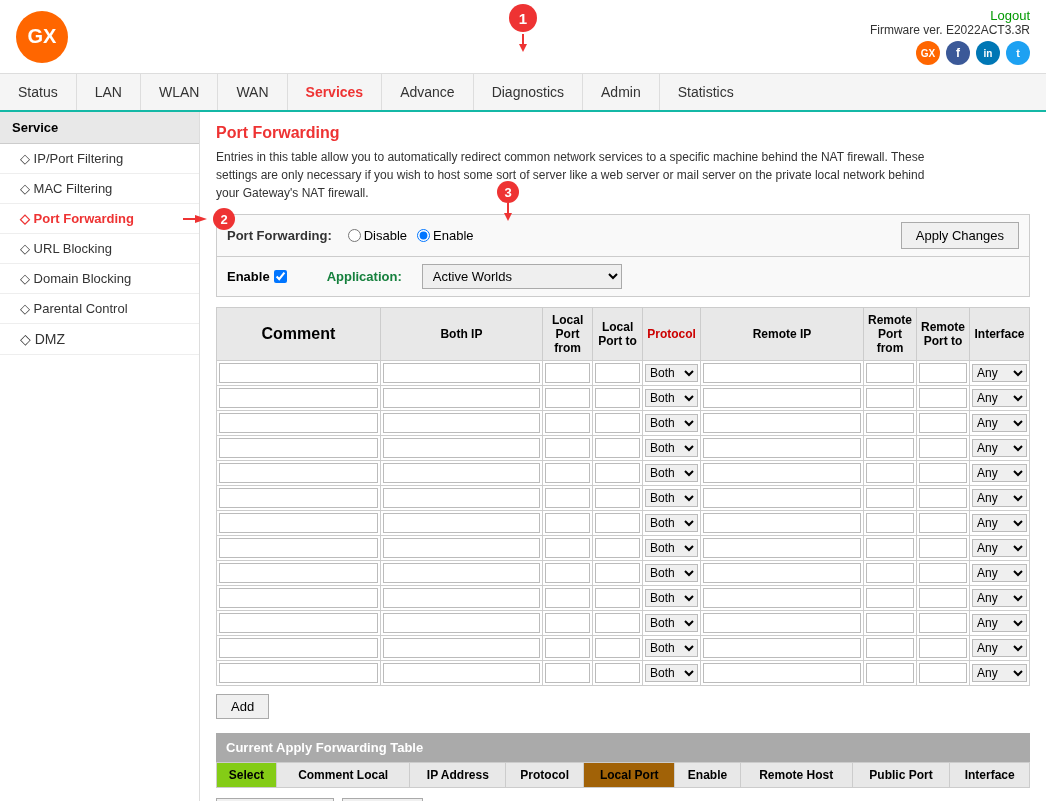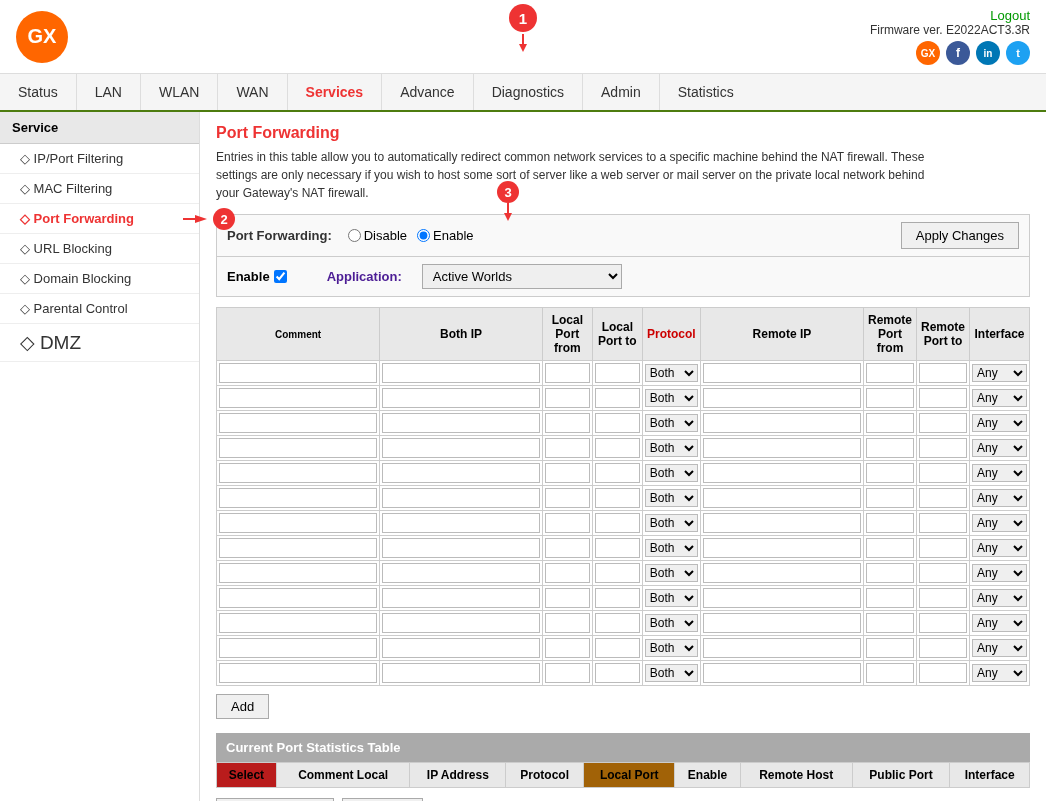--- a/index.html
+++ b/index.html
@@ -27,21 +27,21 @@
     <div style="font-size:12px; color:#333;">Firmware ver. E2022ACT3.3R</div>
     <div style="display:flex; gap:6px; margin-top:4px; justify-content:flex-end;">
       <div style="width:24px;height:24px;border-radius:50%;background:#f60;display:flex;align-items:center;justify-content:center;color:white;font-size:10px;font-weight:bold;">GX</div>
       <div style="width:24px;height:24px;border-radius:50%;background:#3b5998;display:flex;align-items:center;justify-content:center;color:white;font-size:12px;font-weight:bold;">f</div>
       <div style="width:24px;height:24px;border-radius:50%;background:#0077b5;display:flex;align-items:center;justify-content:center;color:white;font-size:10px;font-weight:bold;">in</div>
       <div style="width:24px;height:24px;border-radius:50%;background:#1da1f2;display:flex;align-items:center;justify-content:center;color:white;font-size:11px;font-weight:bold;">t</div>
     </div>
   </div>
 </div>
 
-<div style="display:flex; background:#f5f5f5; border-bottom:2px solid #4d7c0f;align-items:flex-end;">
+<div style="display:flex; background:#f5f5f5; border-bottom:2px solid #14b8a6;align-items:flex-end;">
   <div style="padding:10px 18px; cursor:pointer; color:#333; border-right:1px solid #ddd; font-size:14px;">Status</div>
   <div style="padding:10px 18px; cursor:pointer; color:#333; border-right:1px solid #ddd; font-size:14px;">LAN</div>
   <div style="padding:10px 18px; cursor:pointer; color:#333; border-right:1px solid #ddd; font-size:14px;">WLAN</div>
   <div style="padding:10px 18px; cursor:pointer; color:#333; border-right:1px solid #ddd; font-size:14px;">WAN</div>
   <div style="padding:10px 18px; cursor:pointer; color:#e33; border-right:1px solid #ddd; font-size:14px; font-weight:bold;">Services</div>
   <div style="padding:10px 18px; cursor:pointer; color:#333; border-right:1px solid #ddd; font-size:14px;">Advance</div>
   <div style="padding:10px 18px; cursor:pointer; color:#333; border-right:1px solid #ddd; font-size:14px;">Diagnostics</div>
   <div style="padding:10px 18px; cursor:pointer; color:#333; border-right:1px solid #ddd; font-size:14px;">Admin</div>
   <div style="padding:10px 18px; cursor:pointer; color:#333; font-size:14px;">Statistics</div>
 </div>
@@ -71,21 +71,21 @@
     </div>
     <div style="padding:7px 12px 7px 20px; cursor:pointer; color:#333; border-bottom:1px solid #eee; font-size:13px;">
       <span>◇ </span><span>URL Blocking</span>
     </div>
     <div style="padding:7px 12px 7px 20px; cursor:pointer; color:#333; border-bottom:1px solid #eee; font-size:13px;">
       <span>◇ </span><span>Domain Blocking</span>
     </div>
     <div style="padding:7px 12px 7px 20px; cursor:pointer; color:#333; border-bottom:1px solid #eee; font-size:13px;">
       <span>◇ </span><span>Parental Control</span>
     </div>
-    <div style="padding:7px 12px 7px 20px; cursor:pointer; color:#333; border-bottom:1px solid #eee; font-size:19px;">
+    <div style="padding:7px 12px 7px 20px; cursor:pointer; color:#333; border-bottom:1px solid #eee; font-size:14px;">
       <span>◇ </span><span>DMZ</span>
     </div>
   </div>
 
   <div style="flex:1; padding:12px 16px; overflow-x:auto;">
     <div style="color:#e33; font-size:16px; font-weight:bold; margin-bottom:6px;">Port Forwarding</div>
     <div style="color:#333; font-size:12px; margin-bottom:12px; line-height:1.5; max-width:720px;">Entries in this table allow you to automatically redirect common network services to a specific machine behind the NAT firewall. These settings are only necessary if you wish to host some sort of server like a web server or mail server on the private local network behind your Gateway's NAT firewall.</div>
 
     
     <div style="display:flex; align-items:center; gap:10px; padding:7px 10px; border:1px solid #ccc; background:#f9f9f9; margin-bottom:0; position:relative;">
@@ -108,40 +108,40 @@
       </div>
       <button style="margin-left:auto; padding:5px 14px; background:#f0f0f0; border:1px solid #aaa; cursor:pointer; font-size:13px;">Apply Changes</button>
     </div>
 
     
     <div style="display:flex; align-items:center; gap:20px; padding:7px 10px; border:1px solid #ccc; border-top:none; background:#f9f9f9; margin-bottom:10px;">
       <label style="display:flex; align-items:center; gap:4px; font-weight:bold; cursor:pointer;">
         <span>Enable</span>
         <input type="checkbox" checked="" style="">
       </label>
-      <span style="font-weight:bold; color:#4c1d95; margin-left:20px;">Application:</span>
+      <span style="font-weight:bold; color:#15803d; margin-left:20px;">Application:</span>
       <select style="padding:3px 6px; font-size:13px; min-width:200px; border:1px solid #aaa;">
         <option>Active Worlds</option>
         <option>AIM Talk</option>
         <option>Age of Empires</option>
         <option>Battle.net</option>
         <option>Counter Strike</option>
         <option>Custom</option>
         <option>Diablo II</option>
         <option>DNS</option>
         <option>FTP</option>
         <option>HTTP</option>
       </select>
     </div>
 
     
     <table style="width:100%; border-collapse:collapse; margin-bottom:8px; font-size:12px;">
       <thead>
         <tr>
-          <th style="background:#e8e8e8; border:1px solid #ccc; padding:5px 4px; text-align:center; font-size:10px;">Comment</th>
+          <th style="background:#e8e8e8; border:1px solid #ccc; padding:5px 4px; text-align:center; font-size:16px;">Comment</th>
           <th style="background:#e8e8e8; border:1px solid #ccc; padding:5px 4px; text-align:center; font-size:12px;">Both IP</th>
           <th style="background:#e8e8e8; border:1px solid #ccc; padding:5px 4px; text-align:center; font-size:12px;">Local Port from</th>
           <th style="background:#e8e8e8; border:1px solid #ccc; padding:5px 4px; text-align:center; font-size:12px;">Local Port to</th>
           <th style="background:#e8e8e8; border:1px solid #ccc; padding:5px 4px; text-align:center; font-size:12px; color:#c00;">Protocol</th>
           <th style="background:#e8e8e8; border:1px solid #ccc; padding:5px 4px; text-align:center; font-size:12px;">Remote IP</th>
           <th style="background:#e8e8e8; border:1px solid #ccc; padding:5px 4px; text-align:center; font-size:12px;">Remote Port from</th>
           <th style="background:#e8e8e8; border:1px solid #ccc; padding:5px 4px; text-align:center; font-size:12px;">Remote Port to</th>
           <th style="background:#e8e8e8; border:1px solid #ccc; padding:5px 4px; text-align:center; font-size:12px;">Interface</th>
         </tr>
       </thead>
@@ -393,25 +393,25 @@
         </select>
       </td>
     </tr>
         </tbody>
     </table>
 
     
     <button style="padding:4px 14px; background:#f0f0f0; border:1px solid #aaa; cursor:pointer; font-size:13px; margin-bottom:14px;">Add</button>
 
     
-    <div style="background:#aaa; color:#fff; padding:7px 10px; font-weight:bold; font-size:13px;">Current Port Statistics Table</div>
+    <div style="background:#aaa; color:#fff; padding:7px 10px; font-weight:bold; font-size:13px;">Current Apply Forwarding Table</div>
     <table style="width:100%; border-collapse:collapse; font-size:12px;">
       <thead>
         <tr>
-          <th style="background:#b91c1c; border:1px solid #ccc; padding:5px 4px; text-align:center;">Select</th>
+          <th style="background:#84cc16; border:1px solid #ccc; padding:5px 4px; text-align:center;">Select</th>
           <th style="background:#e8e8e8; border:1px solid #ccc; padding:5px 4px; text-align:center;">Comment Local</th>
           <th style="background:#e8e8e8; border:1px solid #ccc; padding:5px 4px; text-align:center;">IP Address</th>
           <th style="background:#e8e8e8; border:1px solid #ccc; padding:5px 4px; text-align:center;">Protocol</th>
           <th style="background:#a16207; border:1px solid #ccc; padding:5px 4px; text-align:center;">Local Port</th>
           <th style="background:#e8e8e8; border:1px solid #ccc; padding:5px 4px; text-align:center;">Enable</th>
           <th style="background:#e8e8e8; border:1px solid #ccc; padding:5px 4px; text-align:center;">Remote Host</th>
           <th style="background:#e8e8e8; border:1px solid #ccc; padding:5px 4px; text-align:center;">Public Port</th>
           <th style="background:#e8e8e8; border:1px solid #ccc; padding:5px 4px; text-align:center;">Interface</th>
         </tr>
       </thead>

